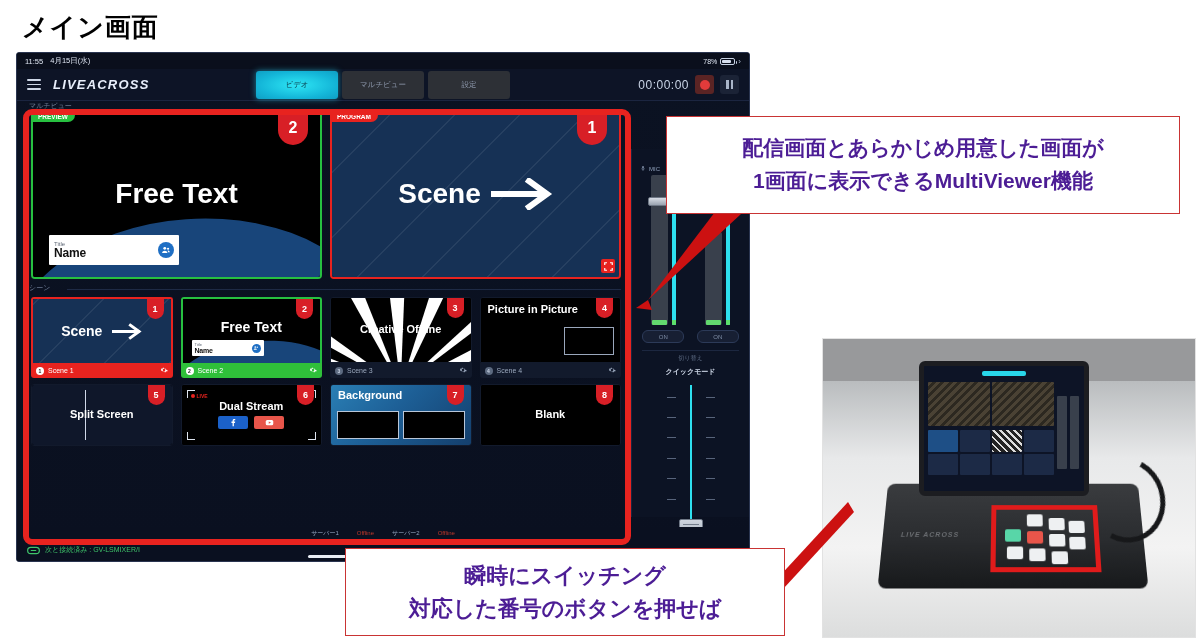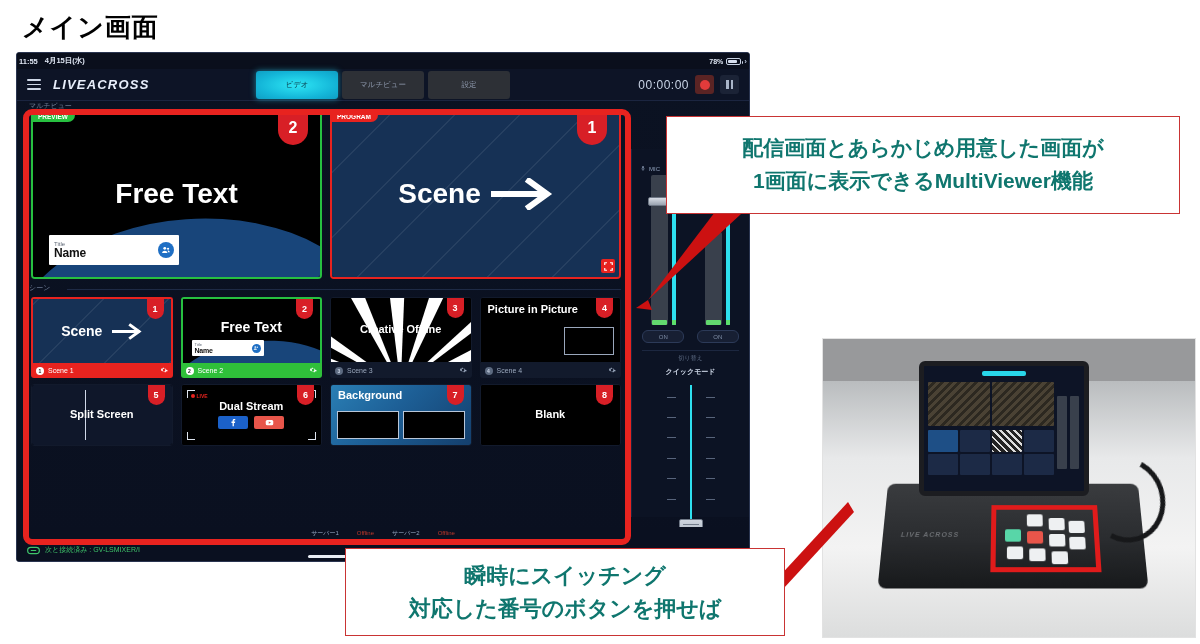--- a/index.html
+++ b/index.html
@@ -26,22 +26,22 @@
     border:1px solid #2a3550;
     border-radius:3px;
     overflow:hidden;
   }
   .tablet-inner { position:absolute; inset:0; background:linear-gradient(180deg,#0b1222 0%,#0a1020 100%); }
 
   
   .ios-status {
     position:absolute; left:0; top:0; width:100%; height:16px;
     display:flex; align-items:center;
-    padding:0 2px;
-    font-size:7.5px; color:#dfe6f2; font-weight:bold;
+    padding:0 8px;
+    font-size:7.5px; color:#dfe6f2; font-weight:normal;
     background:#0a0f1c;
   }
   .ios-time { margin-right:7px; }
   .ios-date {}
   .ios-right { margin-left:auto; display:flex; align-items:center; gap:3px; }
   .batt-pct { font-size:7px; }
   .batt-icon {
     width:15px; height:7px; border:1px solid #c9d3e4; border-radius:2px;
     position:relative; background:#0a0f1c;
   }
@@ -301,21 +301,21 @@
   .conn-text { font-size:7px; color:#3fc46a; }
   .home-ind {
     position:absolute; left:50%; transform:translateX(-50%);
     bottom:3px; width:150px; height:3px; background:#e9edf4; border-radius:2px;
   }
 
   
   .callout {
     position:absolute; background:#fff; border:1px solid #c93434;
     display:flex; flex-direction:column; align-items:center; justify-content:center;
-    font-weight:bold; color:#0f766e; z-index:60; text-align:center;
+    font-weight:bold; color:#4c1d95; z-index:60; text-align:center;
   }
   #callout-top { left:666px; top:116px; width:514px; height:98px; font-size:21px; line-height:1.55; }
   #callout-bottom { left:345px; top:548px; width:440px; height:88px; font-size:22px; line-height:1.5; }
 
   .leader { position:absolute; z-index:55; }
 
   
   .photo {
     position:absolute; left:822px; top:338px; width:374px; height:300px;
     background:linear-gradient(180deg,#9fa2a4 0%, #b9bcbe 14%, #e8e9ea 40%, #f3f3f3 70%, #dcdddd 100%);

